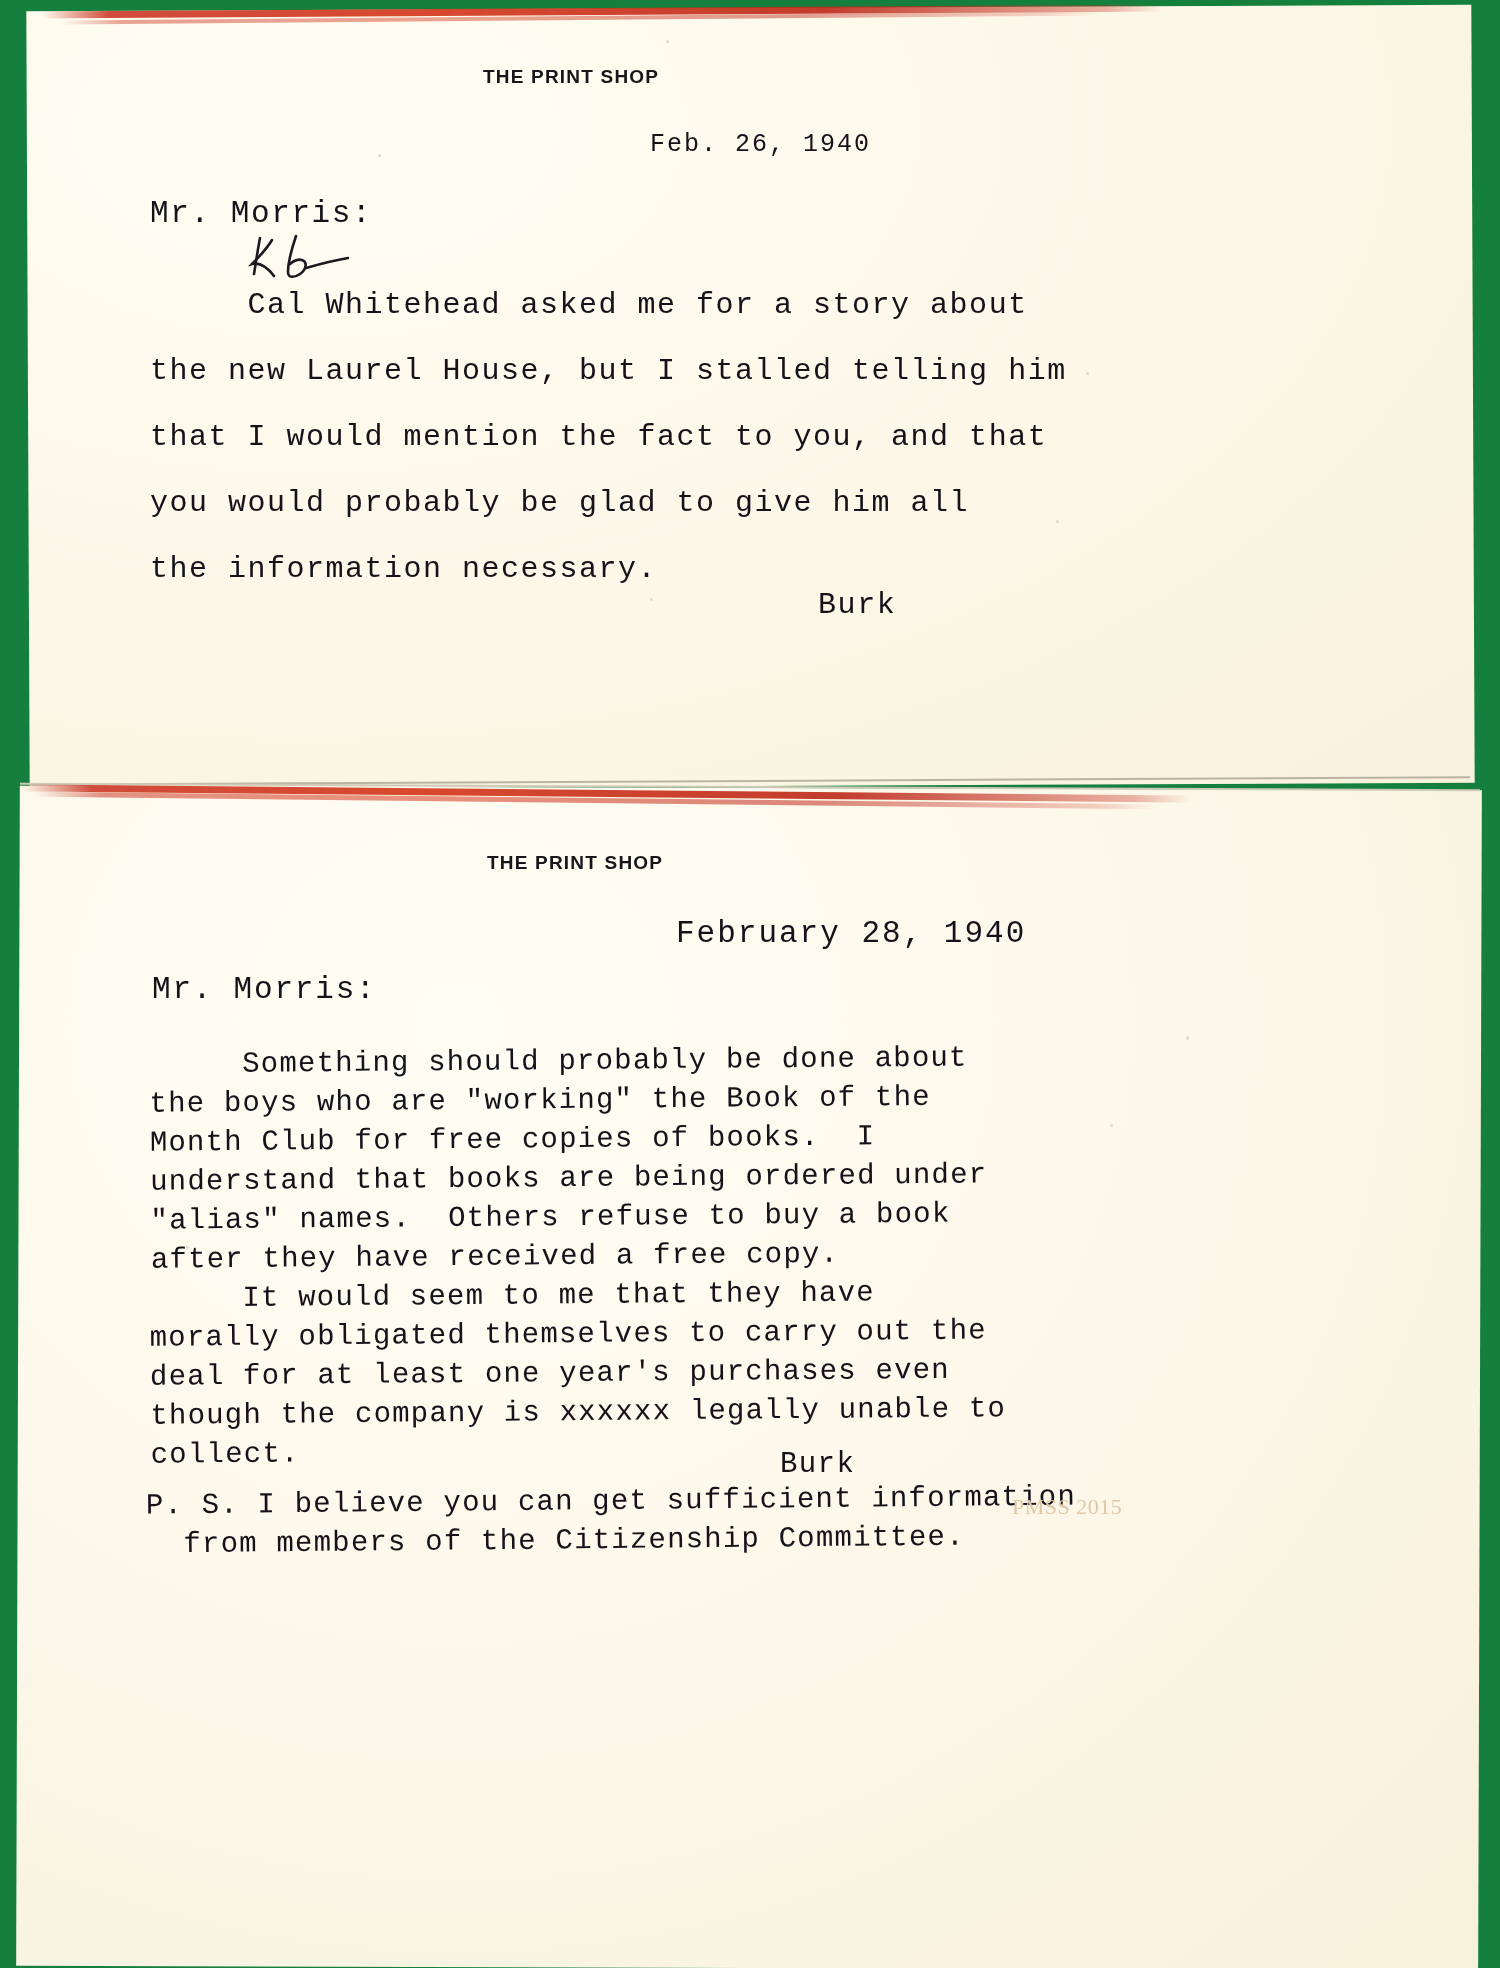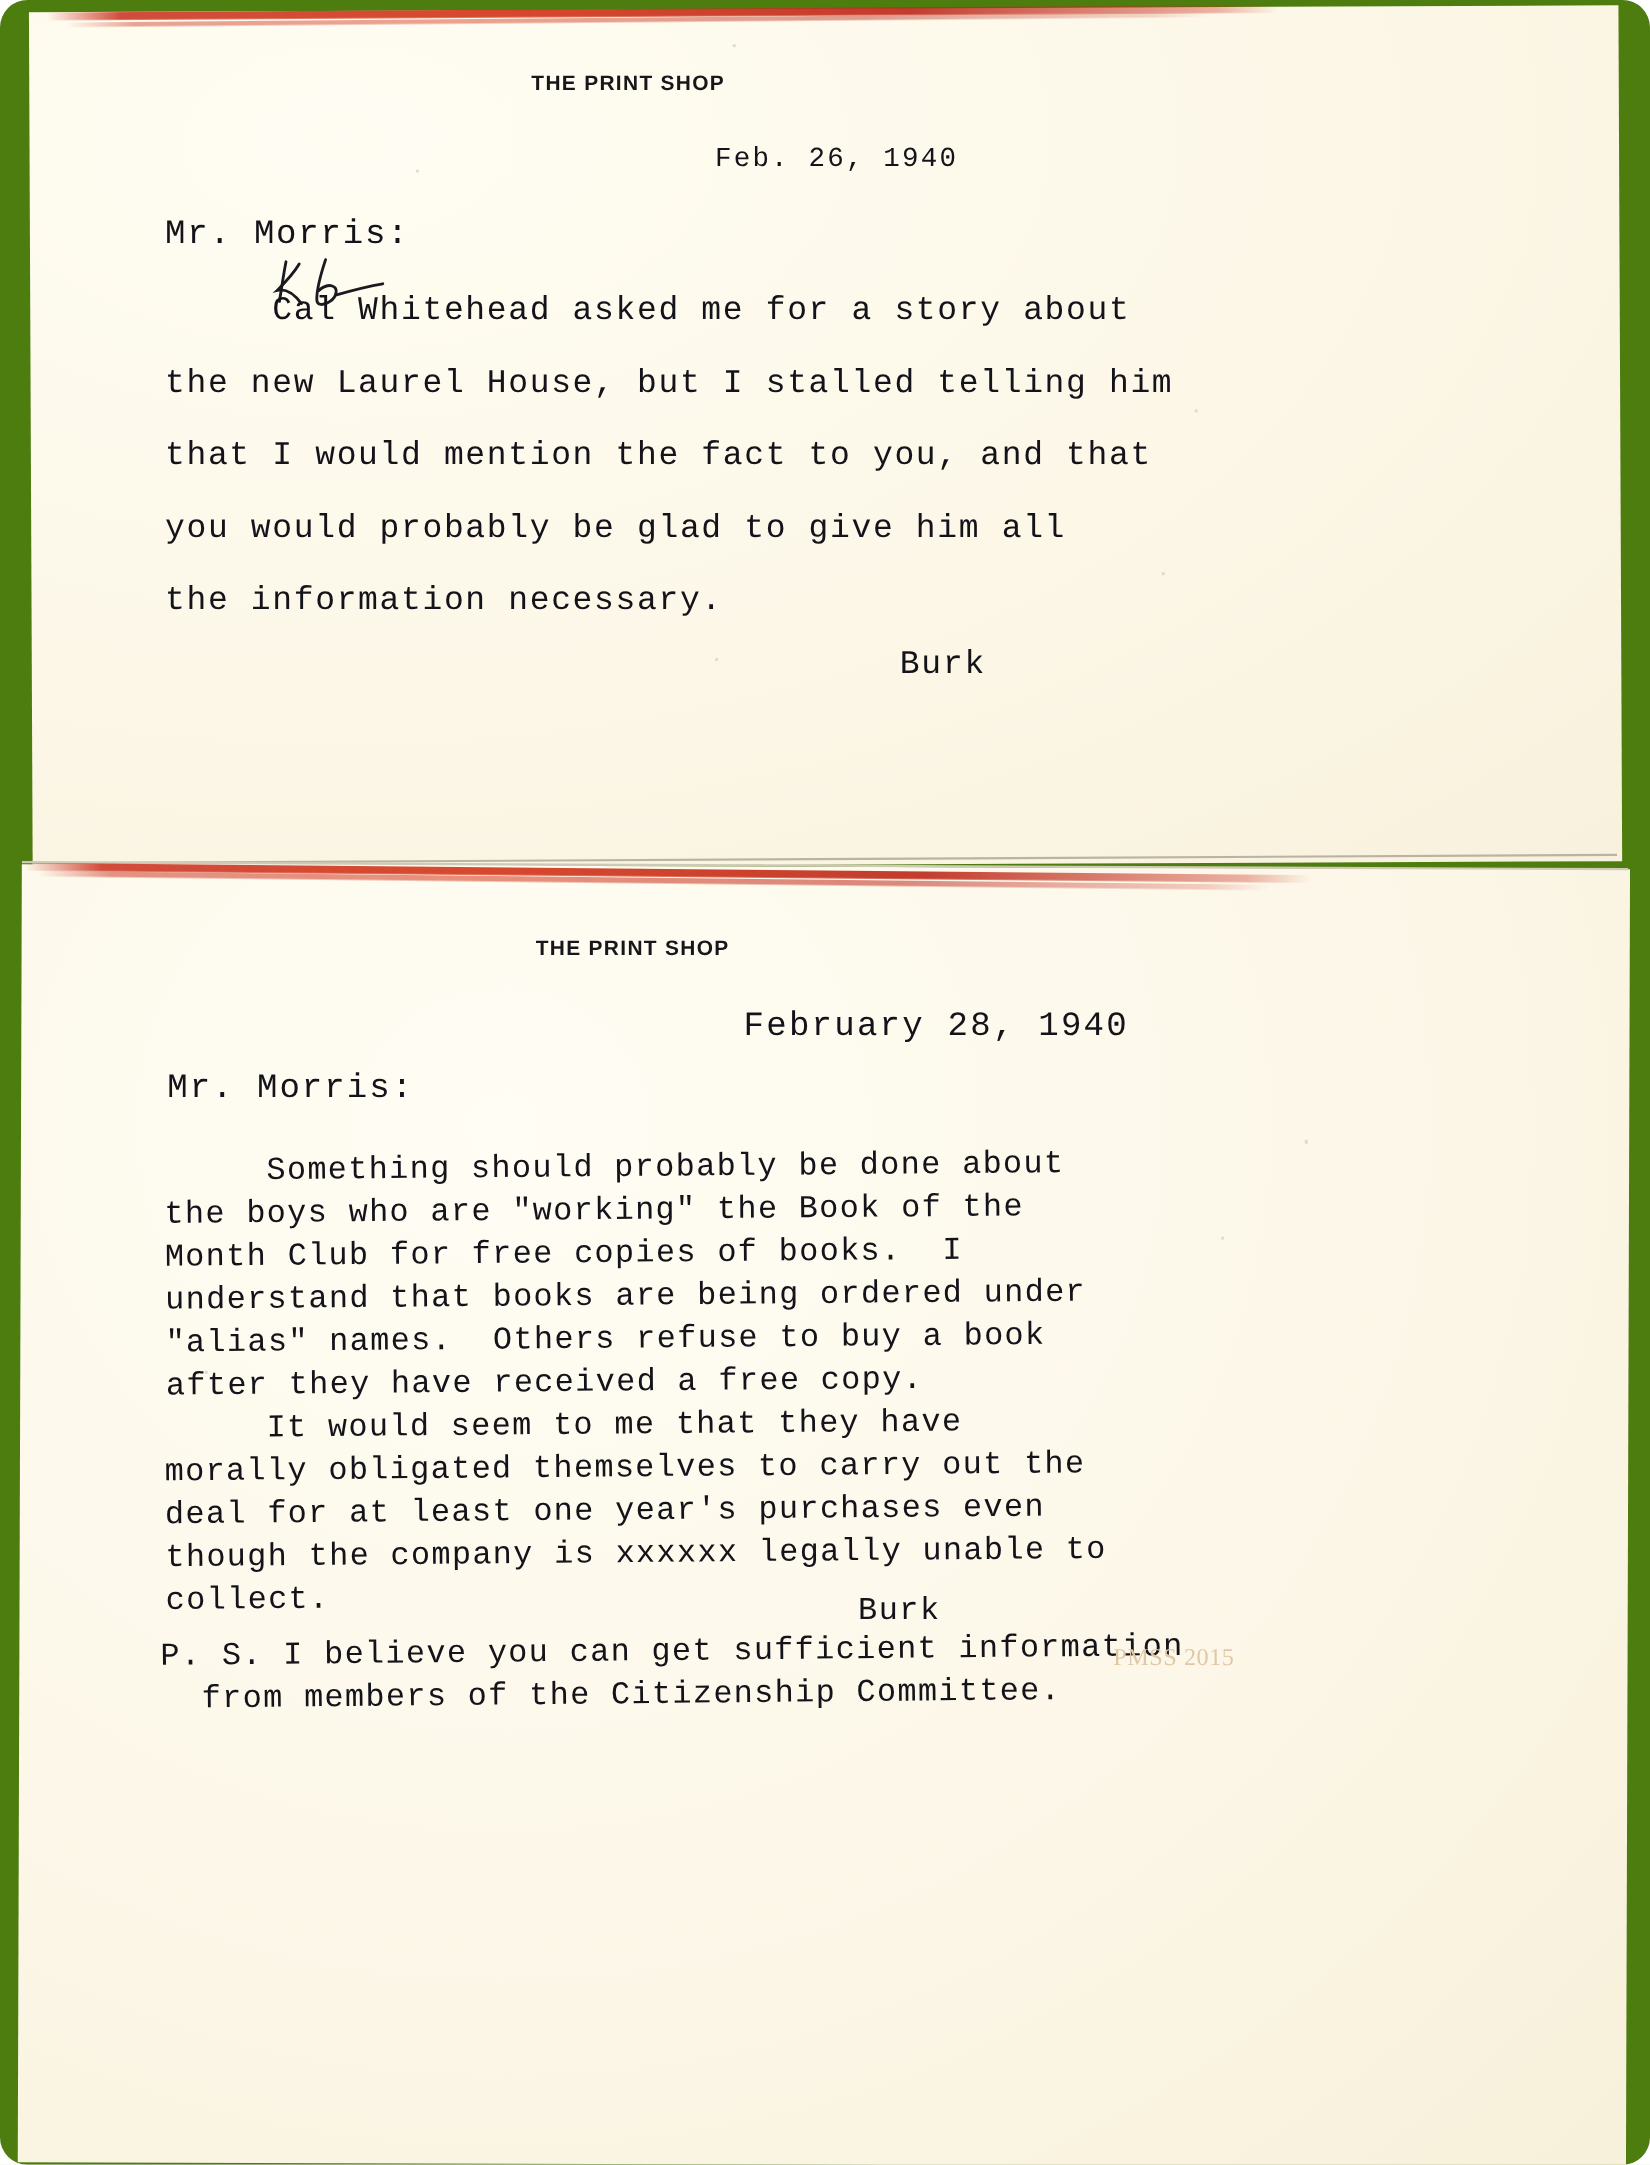--- a/index.html
+++ b/index.html
@@ -14,22 +14,21 @@
     overflow: hidden;
     font-family: "Liberation Mono", monospace;
   }
 
   .scan {
     position: absolute;
     left: 0;
     top: 0;
     width: 1500px;
     height: 1968px;
-    background: #4d7c0f;
-    border-radius: 25px;
+    background: #15803d;
   }
 
   
   .memo {
     position: absolute;
     background: #fdf8ea;
     box-shadow: 0 0 0 0 rgba(0,0,0,0);
   }
 
   .memo-one {
@@ -102,21 +101,21 @@
     left: 650px; top: 130px;
     font-size: 25px;
     letter-spacing: 2.0px;
   }
   .one-salut {
     left: 150px; top: 196px;
     font-size: 31px;
     letter-spacing: 1.6px;
   }
   .one-body {
-    left: 150px; top: 250px;
+    left: 150px; top: 272px;
     font-size: 30px;
     letter-spacing: 1.5px;
     line-height: 66px;
   }
   .one-sign {
     left: 818px; top: 588px;
     font-size: 30px;
     letter-spacing: 1.6px;
   }
 

